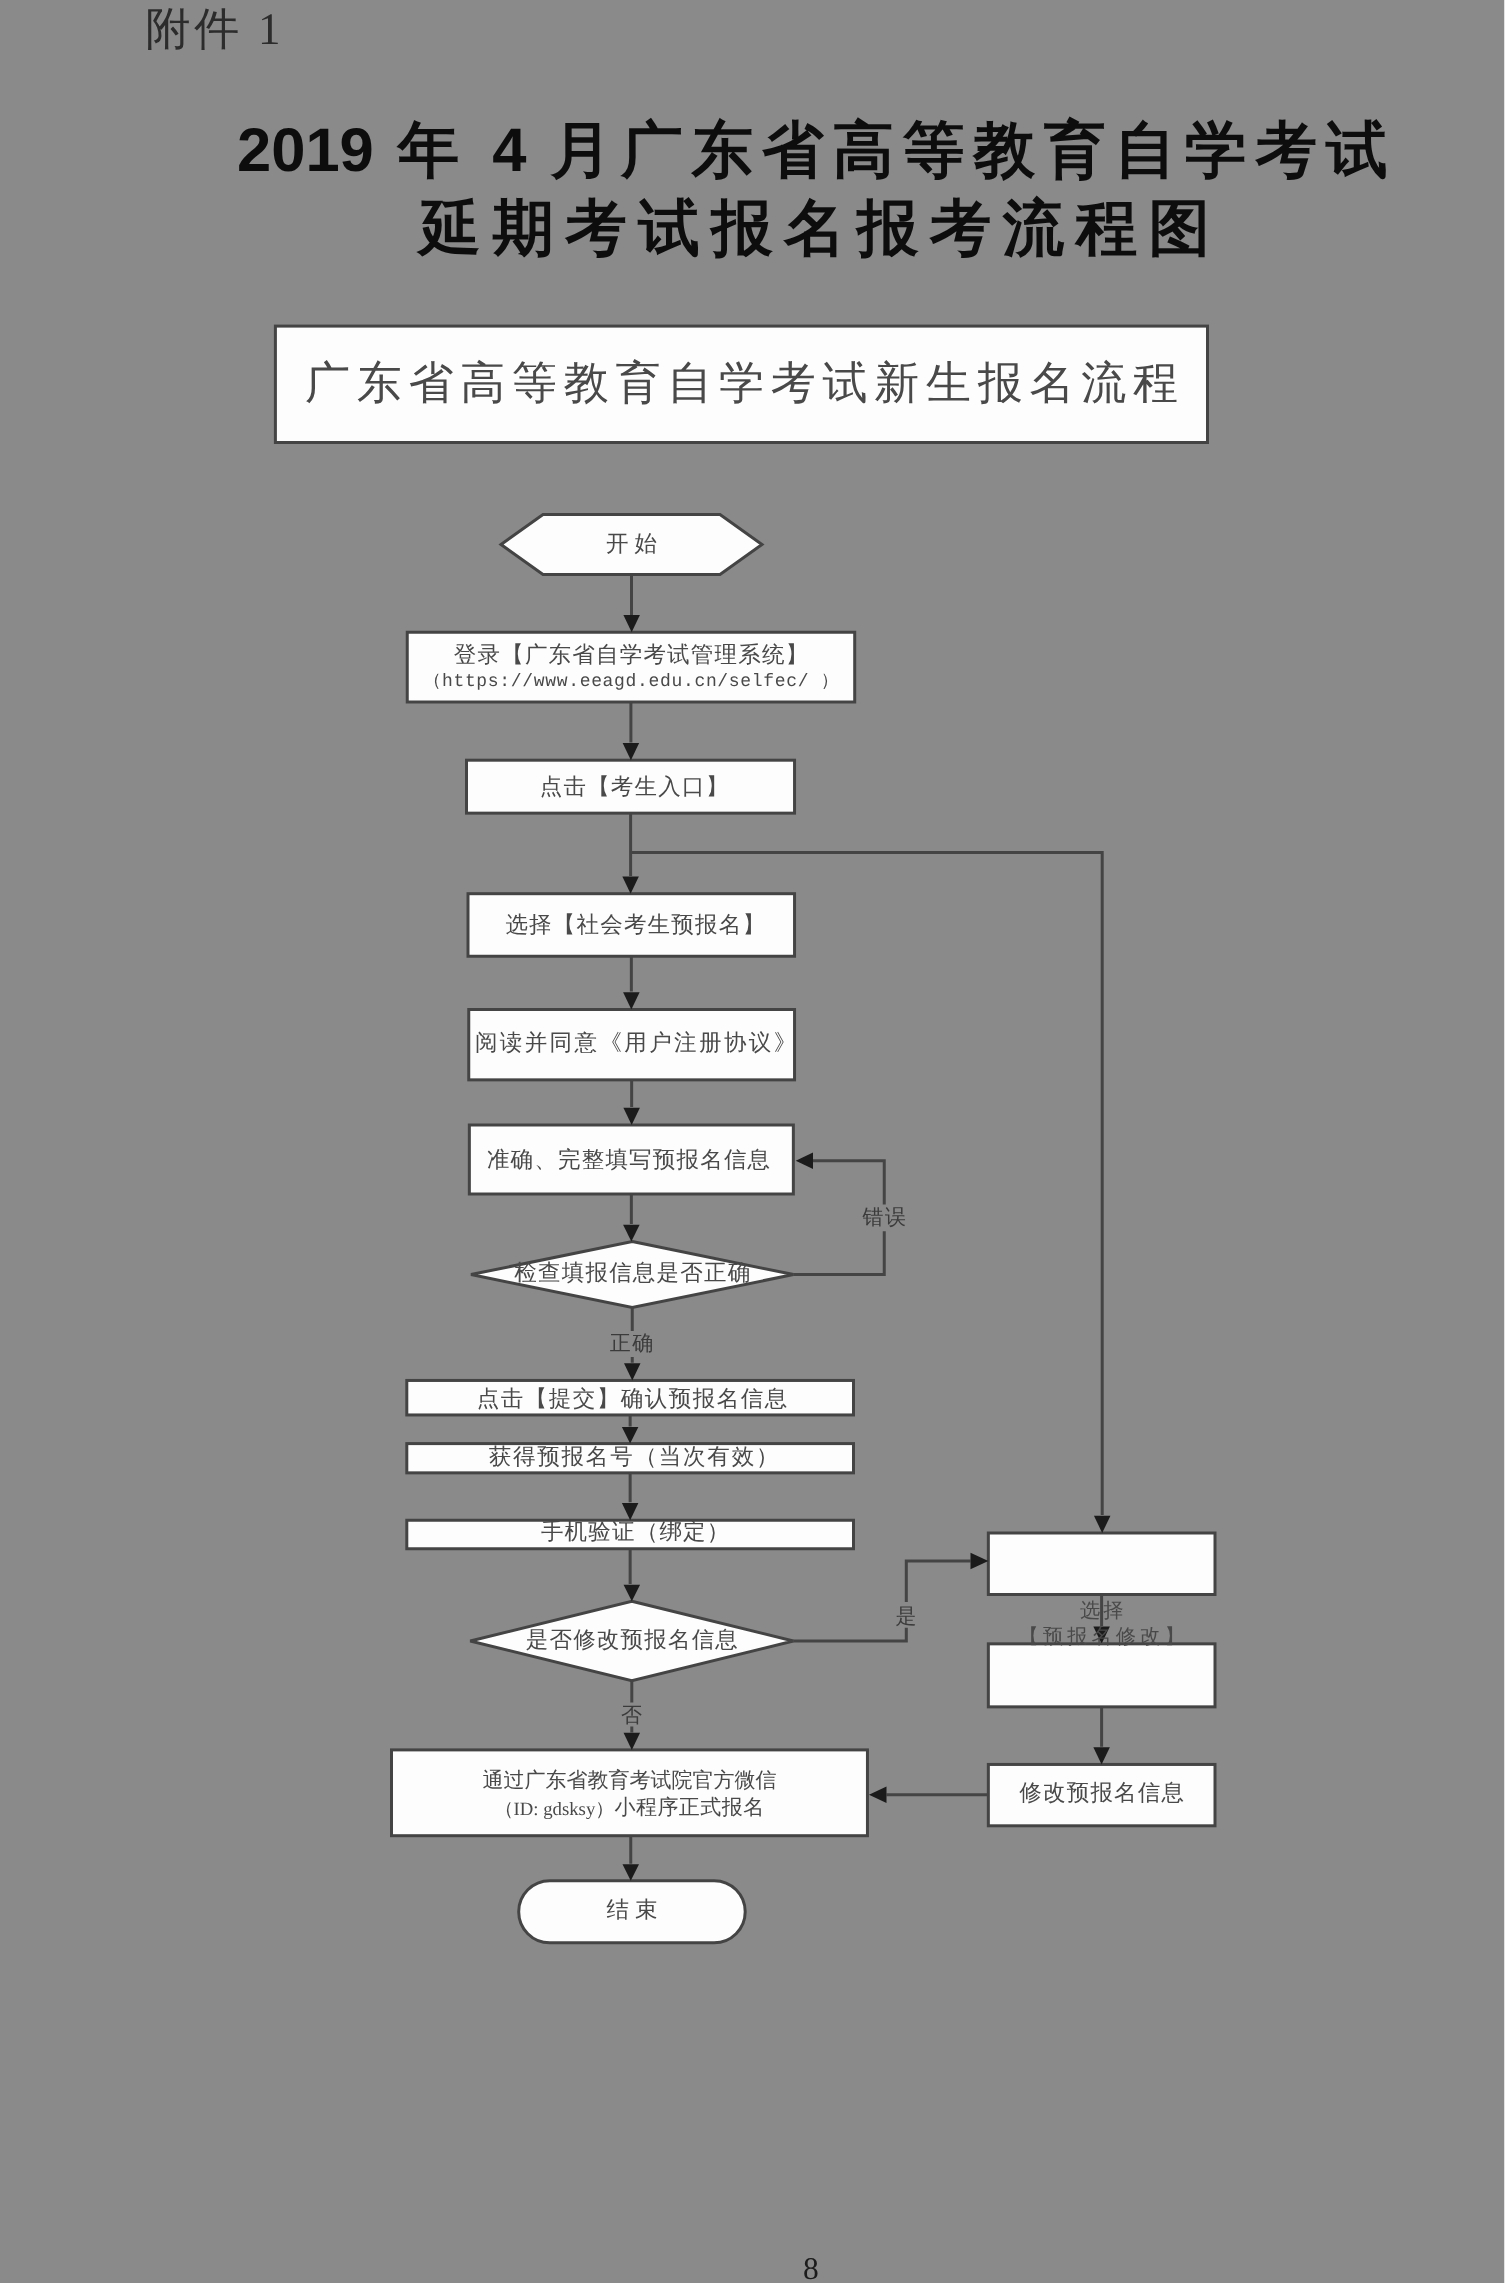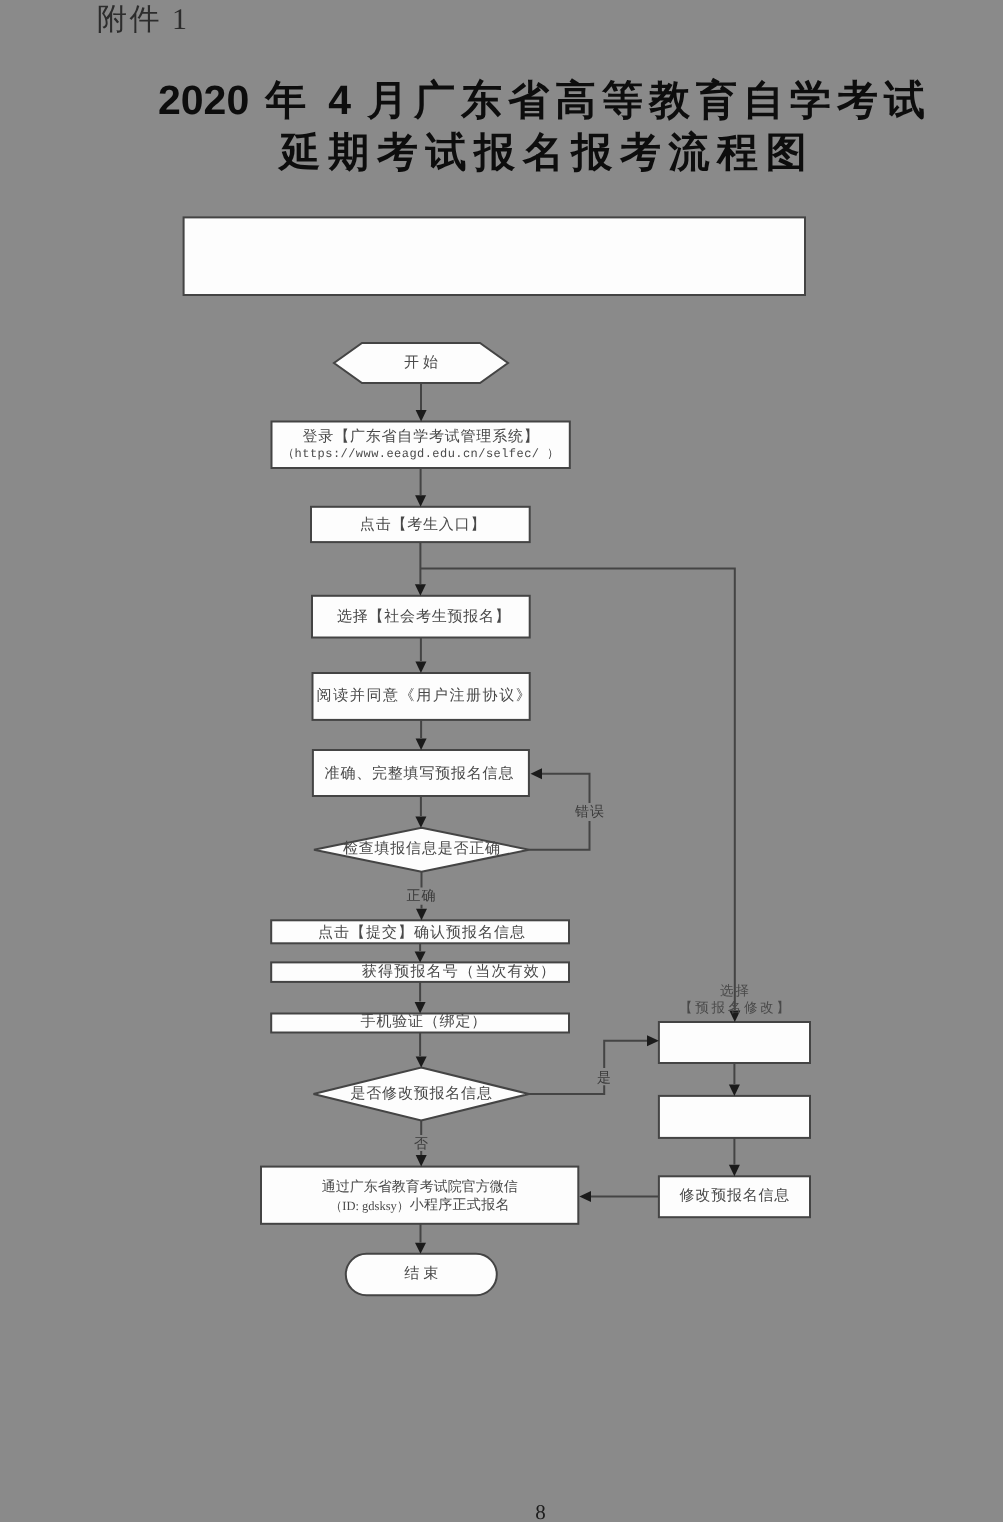--- a/index.html
+++ b/index.html
@@ -38,21 +38,21 @@
   .nodelabel.lines>span{display:flex;align-items:center;justify-content:center;}
 </style>
 </head>
 <body>
 
 <div id="page">
 
   <div class="attach">附件 1</div>
 
   <div class="title">
-    <div><span class="lat">2020</span><span class="sp"></span><span class="cjk">年</span><span class="sp"></span><span class="lat">4</span><span class="sp"></span><span class="cjk">月广东省高等教育自学考试</span></div>
+    <div><span class="lat">2019</span><span class="sp"></span><span class="cjk">年</span><span class="sp"></span><span class="lat">4</span><span class="sp"></span><span class="cjk">月广东省高等教育自学考试</span></div>
     <div class="l2"><span class="cjk">延期考试报名报考流程图</span></div>
   </div>
 
   <svg class="flow" viewBox="0 0 1003 1522">
     <g>
       <rect class="nd" x="183.6" y="217.4" width="621.4" height="77.6"></rect>
       <polygon class="nd" points="362,343 480,343 508,363 480,383 362,383 334,363"></polygon>
       <rect class="nd" x="271.5" y="421.5" width="298.3" height="46.5"></rect>
       <rect class="nd" x="311.0" y="506.8" width="218.7" height="35.3"></rect>
       <rect class="nd" x="312.0" y="595.8" width="217.7" height="41.7"></rect>
@@ -109,20 +109,23 @@
       <polygon points="647,1035.2 647,1046.2 658.9,1040.7"></polygon>
       <polygon points="415.7,1155.1 426.7,1155.1 421.2,1166.6"></polygon>
       <polygon points="729.3,1010.5 740.3,1010.5 734.8,1022.0"></polygon>
       <polygon points="728.9,1084.4 739.9,1084.4 734.4,1095.9"></polygon>
       <polygon points="728.9,1164.8 739.9,1164.8 734.4,1176.3"></polygon>
       <polygon points="591,1191 591,1202 579.3,1196.5"></polygon>
       <polygon points="415.0,1242.8 426.0,1242.8 420.5,1253.8"></polygon>
     </g>
   </svg>
 
+  <div class="nodelabel" style="left:183.6px;top:217.4px;width:621.4px;height:77.6px;font-size:30px;letter-spacing:4.5px;text-indent:4.5px;">
+      <span>广东省高等教育自学考试新生报名流程</span>
+    </div>
 
   <div class="nodelabel" style="left:334px;top:343px;width:174px;height:40px;font-size:15px;letter-spacing:4px;text-indent:4px;">
       <span>开始</span>
     </div>
 
   <div class="nodelabel lines" style="left:271.5px;top:422.5px;width:298.3px;height:46.5px;">
       <span class="ln1" style="font-size:15px;letter-spacing:0.8px;text-indent:0.8px;height:17px;">登录【广东省自学考试管理系统】</span>
       <span class="ln2" style="font-family:'Liberation Mono',monospace;font-size:12px;letter-spacing:0.45px;text-indent:0.45px;height:16px;">（https://www.eeagd.edu.cn/selfec/ ）</span>
     </div>
 
@@ -143,21 +146,21 @@
     </div>
 
   <div class="nodelabel" style="left:314px;top:827.7px;width:215px;height:44px;font-size:15px;letter-spacing:0.8px;text-indent:0.8px;">
       <span>检查填报信息是否正确</span>
     </div>
 
   <div class="nodelabel" style="left:272.5px;top:921.8px;width:297.8px;height:23px;font-size:15px;letter-spacing:1px;text-indent:1px;">
       <span>点击【提交】确认预报名信息</span>
     </div>
 
-  <div class="nodelabel" style="left:273.5px;top:963px;width:297.8px;height:19.5px;font-size:15px;letter-spacing:1.2px;text-indent:1.2px;padding-left:36px;">
+  <div class="nodelabel" style="left:273.5px;top:963px;width:297.8px;height:19.5px;font-size:15px;letter-spacing:1.2px;text-indent:1.2px;">
       <span>获得预报名号（当次有效）</span>
     </div>
 
   <div class="nodelabel" style="left:274.5px;top:1013.2px;width:297.8px;height:19px;font-size:15px;letter-spacing:0.8px;text-indent:0.8px;">
       <span>手机验证（绑定）</span>
     </div>
 
   <div class="nodelabel" style="left:313.5px;top:1067.5px;width:215.4px;height:53px;font-size:15px;letter-spacing:0.8px;text-indent:0.8px;">
       <span>是否修改预报名信息</span>
     </div>
@@ -167,21 +170,21 @@
       <span class="ln2" style="font-size:14px;letter-spacing:0.3px;text-indent:0.3px;height:18px;">
         <span style="font-family:Liberation Serif, serif;font-size:12.5px;letter-spacing:0px;">（ID: gdsksy）</span>
         <span>小程序正式报名</span>
       </span>
     </div>
 
   <div class="nodelabel" style="left:345.8px;top:1253.8px;width:151px;height:41.4px;font-size:15px;letter-spacing:4px;text-indent:4px;">
       <span>结束</span>
     </div>
 
-  <div class="nodelabel lines" style="left:658.9px;top:979px;width:151.1px;height:41px;">
+  <div class="nodelabel lines" style="left:658.9px;top:1062px;width:151.1px;height:41px;">
       <span class="ln1" style="font-size:13.5px;letter-spacing:2px;text-indent:2px;height:17px;">选择</span>
       <span class="ln2" style="font-size:13.5px;letter-spacing:2.7px;text-indent:2.7px;height:17px;">【预报名修改】</span>
     </div>
 
 
   <div class="nodelabel" style="left:658.9px;top:1176.3px;width:151.1px;height:40.9px;font-size:15px;letter-spacing:0.8px;text-indent:0.8px;">
       <span>修改预报名信息</span>
     </div>
 
   <div class="lbl" style="left:566.5px;top:803.5px;width:46px;font-size:14px;letter-spacing:1px;text-indent:1px;"><span>错误</span></div>

